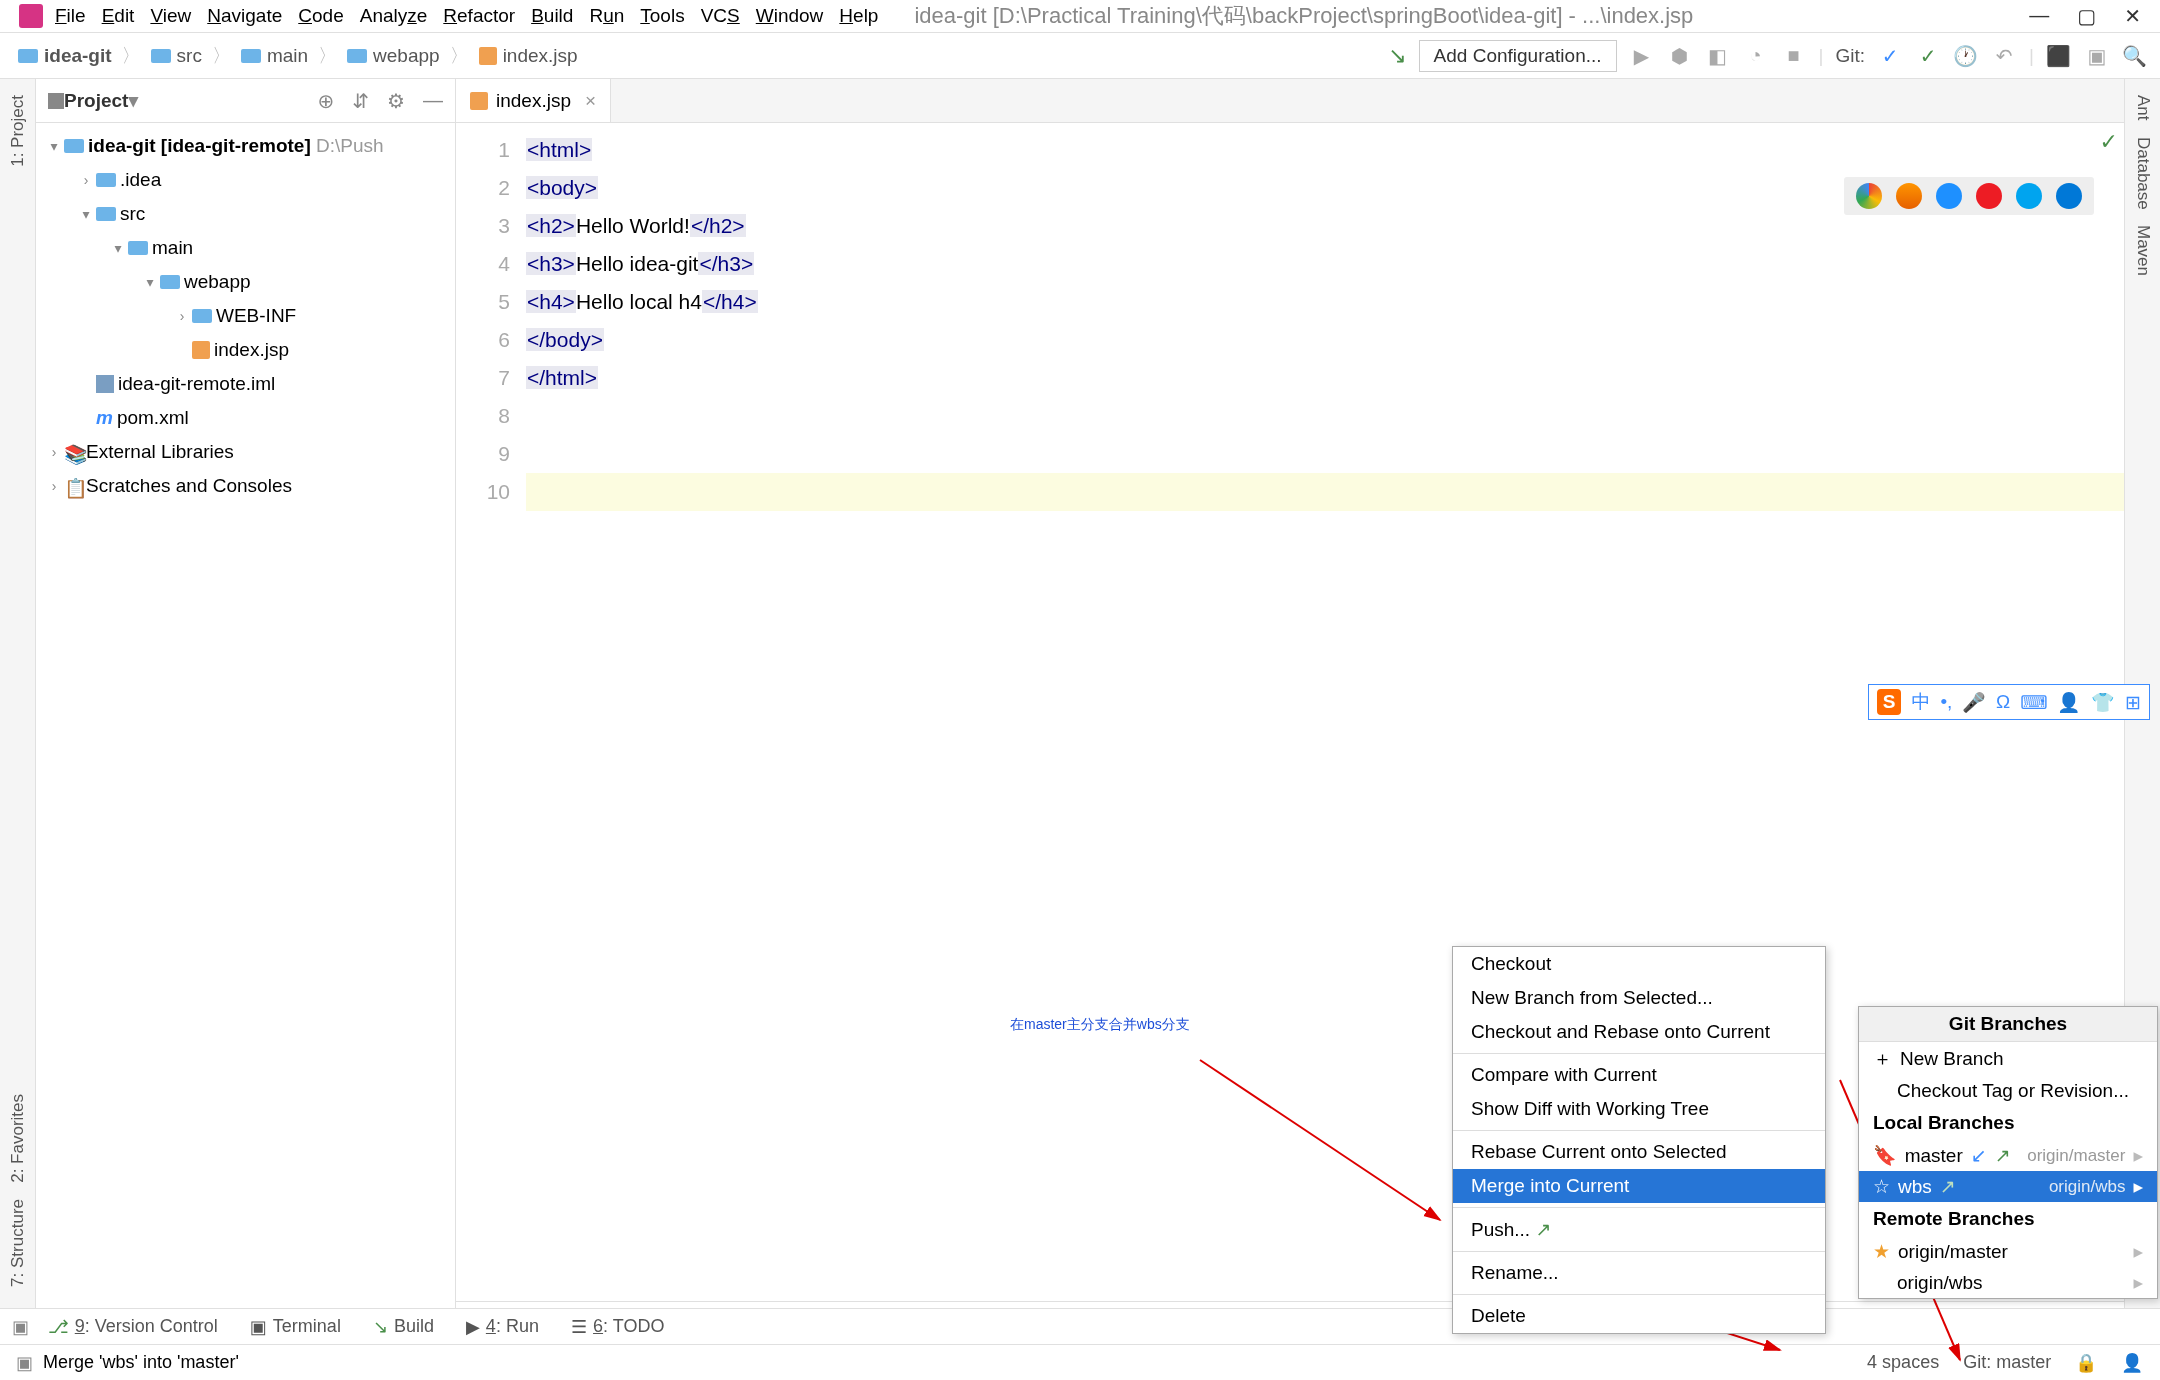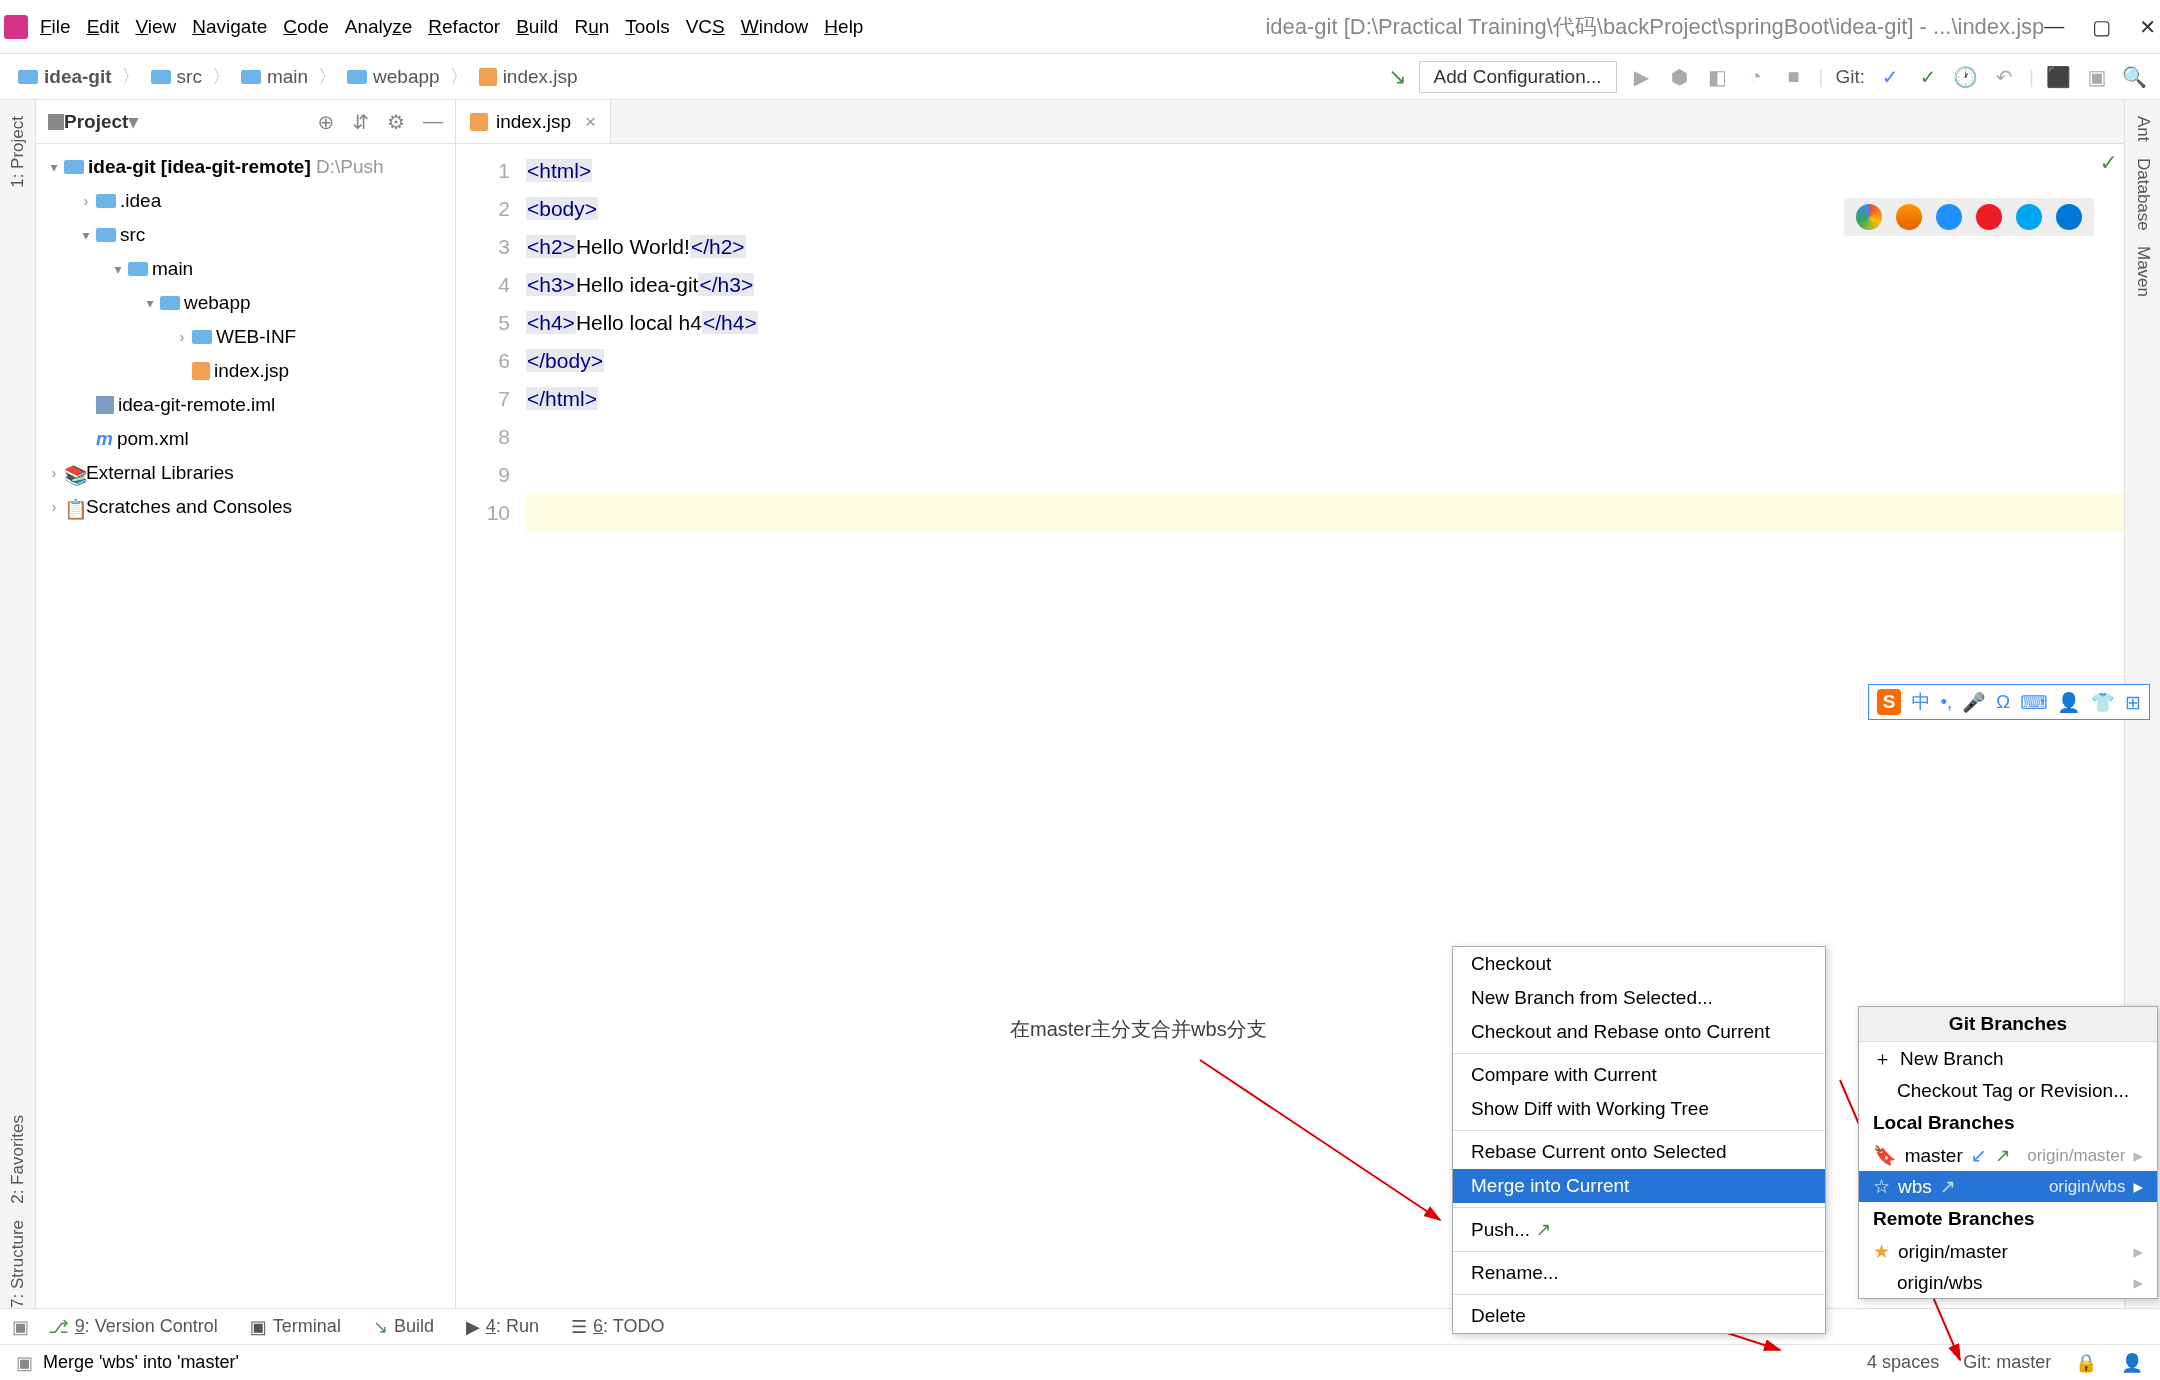--- a/index.html
+++ b/index.html
@@ -1,17 +1,17 @@
 <!DOCTYPE html>
 <html><head>
 <meta charset="utf-8">
 <style>
 * { box-sizing: border-box; margin: 0; padding: 0; font-family: "Segoe UI", Arial, sans-serif; }
 body { width: 2160px; height: 1380px; background: #fff; font-size: 19px; color: #000; overflow: hidden; position: relative; }
-.titlebar { height: 54px; display: flex; align-items: center; padding: 0 4px; background: #fff; border-bottom: 1px solid #e0e0e0; text-align: right; }
+.titlebar { height: 33px; display: flex; align-items: center; padding: 0 19px; background: #fff; border-bottom: 1px solid #e0e0e0; }
 .titlebar .logo { width: 24px; height: 24px; background: #d63384; border-radius: 3px; margin-right: 12px; }
 .menu { display: flex; gap: 16px; }
 .menu span { cursor: pointer; }
 .menu u { text-decoration: underline; }
 .title-text { margin-left: 36px; color: #888; font-size: 22px; flex: 1; overflow: hidden; white-space: nowrap; }
 .win-controls { display: flex; gap: 28px; margin-left: auto; font-size: 20px; color: #333; }
 .toolbar { height: 46px; display: flex; align-items: center; padding: 0 12px; border-bottom: 1px solid #e0e0e0; background: #fff; }
 .breadcrumb { display: flex; align-items: center; gap: 4px; color: #555; }
 .bc-item { display: flex; align-items: center; gap: 6px; padding: 2px 6px; }
 .bc-sep { color: #bbb; }
@@ -59,21 +59,21 @@
 .popup-item { padding: 6px 18px; white-space: nowrap; }
 .popup-item.selected { background: #2675d6; color: #fff; }
 .popup-sep { height: 1px; background: #ddd; margin: 4px 0; }
 .popup-header { text-align: center; padding: 6px; font-weight: bold; background: #f0f0f0; border-bottom: 1px solid #ddd; }
 .branch-row { display: flex; align-items: center; padding: 4px 14px; gap: 8px; }
 .branch-row.sel { background: #2675d6; color: #fff; }
 .star { color: #f0a030; }
 .branch-row.sel .star { color: #fff; }
 .remote-lbl { margin-left: auto; color: #999; font-size: 17px; }
 .branch-row.sel .remote-lbl { color: #dfe9f5; }
-.annotation { position: absolute; color: #404040; font-size: 20px; }
+.annotation { position: absolute; color: #1d4ed8; font-size: 14px; }
 .section-hdr { font-weight: bold; padding: 6px 14px; }
 </style>
 </head>
 <body>
 
 <div class="titlebar">
   <div class="logo"></div>
   <div class="menu">
     <span><u>F</u>ile</span>
     <span><u>E</u>dit</span>

